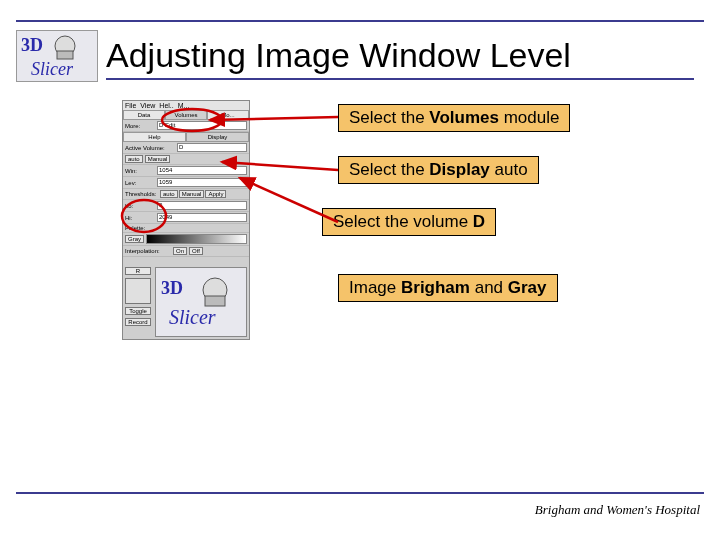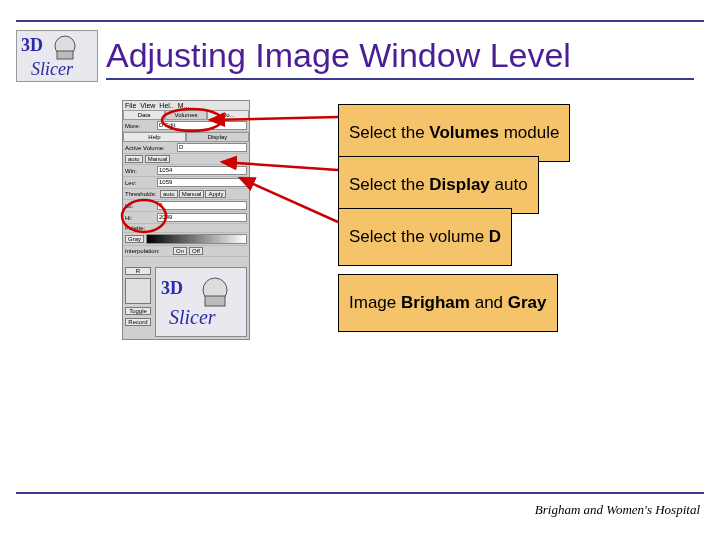--- a/index.html
+++ b/index.html
@@ -26,21 +26,21 @@
     border: 1px solid #999;
     display: flex; flex-direction: column; align-items: center; justify-content: center;
     overflow: hidden;
   }
   .logo svg { display:block }
   .title {
     position: absolute;
     left: 106px; top: 36px;
     font-size: 34px;
     font-family: Arial, sans-serif;
-    color: #4c1d95;
+    color: #000000;
   }
   .title-underline {
     position: absolute;
     left: 106px; top: 78px;
     width: 588px; height: 2px;
     background: #3b3b8f;
   }
   
   .app {
     position: absolute;
@@ -99,21 +99,21 @@
     height: 70px;
     background: #e8e8ee;
     border: 1px solid #888;
     display:flex; align-items:center; justify-content:center;
   }
   
   .callout {
     position: absolute;
     background: #f5c36a;
     border: 1px solid #000;
-    padding: 18px 10px;
+    padding: 3px 10px;
     font-size: 17px;
     font-family: Arial, sans-serif;
     color: #000;
   }
   .callout b { font-weight: bold; }
   .footer-line {
     position: absolute;
     left: 16px; right: 16px;
     top: 492px;
     height: 2px;
@@ -231,21 +231,21 @@
     </div>
   </div>
 </div>
 
 <div class="callout" style="left:338px; top:104px">
   <span>Select the </span><b>Volumes</b><span> module</span>
 </div>
 <div class="callout" style="left:338px; top:156px">
   <span>Select the </span><b>Display</b><span> auto</span>
 </div>
-<div class="callout" style="left:338px; top:208px">
+<div class="callout" style="left:322px; top:208px">
   <span>Select the volume </span><b>D</b>
 </div>
 <div class="callout" style="left:338px; top:274px">
   <span>Image </span><b>Brigham</b><span> and </span><b>Gray</b>
 </div>
 
 <svg class="arrows" width="720" height="540">
   <defs>
     <marker id="ah" markerWidth="8" markerHeight="8" refX="6" refY="3" orient="auto">
       <path d="M0,0 L7,3 L0,6 Z" fill="#c00"></path>

